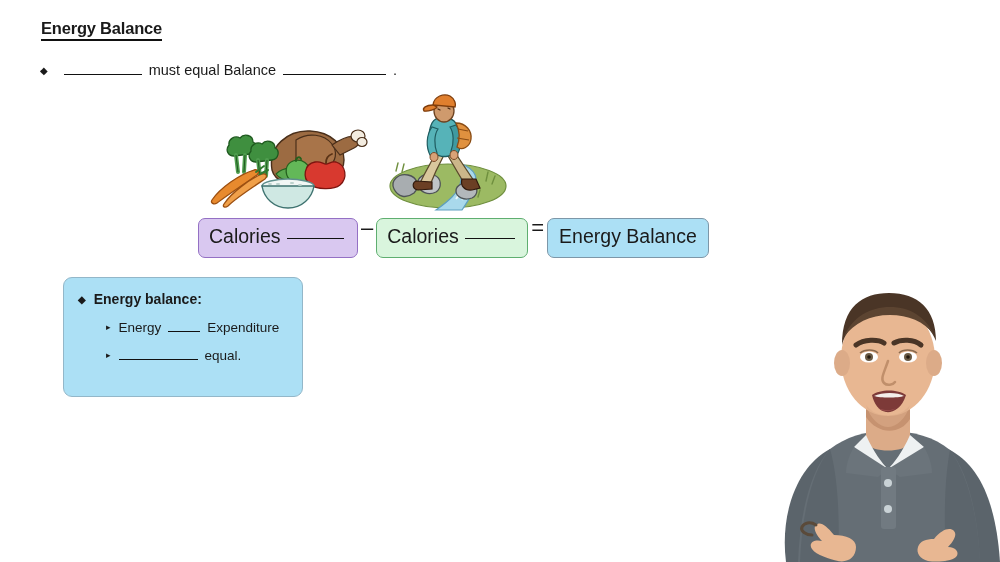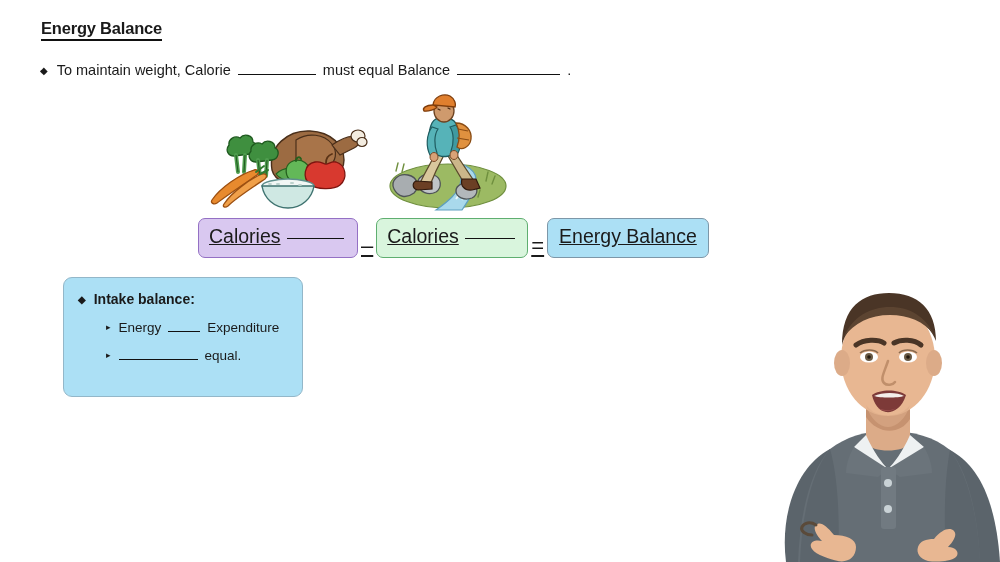--- a/index.html
+++ b/index.html
@@ -57,22 +57,21 @@
   .illus { position: absolute; }
   #food-illustration { left: 204px; top: 112px; width: 170px; height: 98px; }
   #hiker-illustration { left: 382px; top: 93px; width: 128px; height: 118px; }
 
   
   #equation-row {
     position: absolute;
     left: 198px;
     top: 218px;
     display: flex;
-    align-items: flex-end;
-    text-decoration: underline;
+    align-items: flex-start;
   }
   .eq-box {
     box-sizing: border-box;
     height: 40px;
     border-radius: 7px;
     display: flex;
     align-items: center;
     padding: 0 10px;
     font-size: 19.5px;
     white-space: nowrap;
@@ -154,21 +153,20 @@
     overflow: hidden;
   }
 </style>
 </head>
 <body>
 
 <div id="slide-title">Energy Balance</div>
 
 <div id="main-bullet">
   <span class="dia">◆</span>
-  <span>To maintain weight, Calorie</span>
   <span class="blank" style="width:78px;margin:0 7px;"></span>
   <span>must equal Balance</span>
   <span class="blank" style="width:103px;margin:0 7px 0 7px;"></span>
   <span>.</span>
 </div>
 
 <div class="illus" id="food-illustration">
   <svg viewBox="0 0 170 98" width="170" height="98" xmlns="http://www.w3.org/2000/svg">
 
     <path d="M68 58 C64 34 84 18 106 19 C128 20 140 34 140 48 C140 62 126 72 104 73 C86 74 71 70 68 58 Z" fill="#9c6b42" stroke="#4a2f1a" stroke-width="1.4"></path>
@@ -258,21 +256,21 @@
   </div>
   <span class="eq-op">=</span>
   <div class="eq-box" id="box-result">
     <span class="lbl">Energy Balance</span>
   </div>
 </div>
 
 <div id="definition-box">
   <div class="lvl1">
     <span class="dia">◆</span>
-    <span>Intake balance:</span>
+    <span>Energy balance:</span>
   </div>
   <div class="lvl2">
     <span class="tri">▸</span>
     <span>Energy</span>
     <span class="blank" style="width:32px;margin:0 7px;"></span>
     <span>Expenditure</span>
   </div>
   <div class="lvl2">
     <span class="tri">▸</span>
     <span class="blank" style="width:79px;margin-right:7px;"></span>

